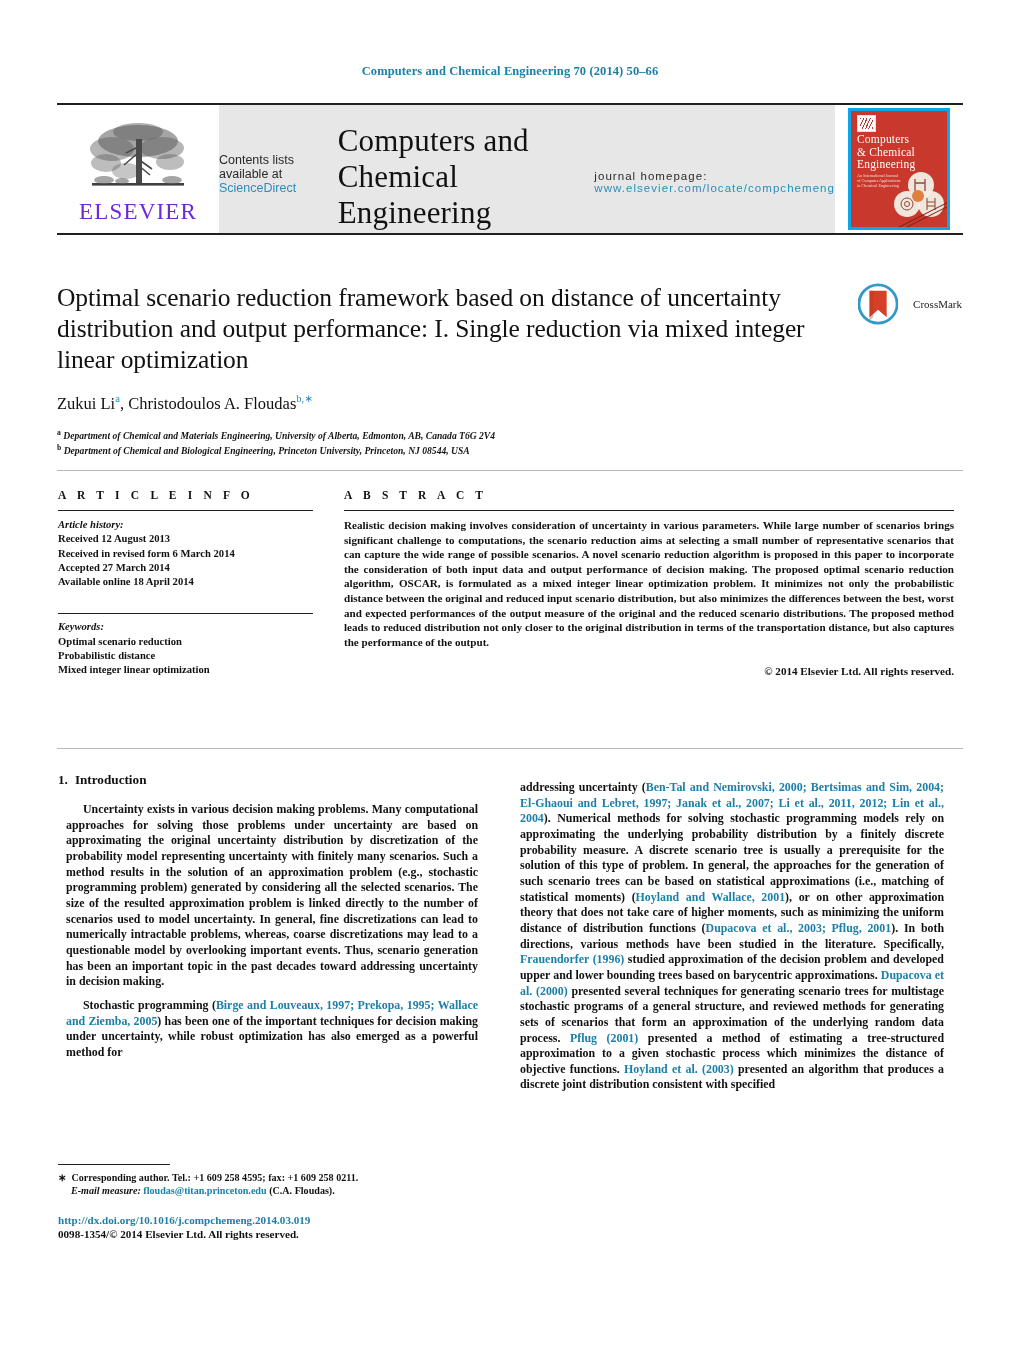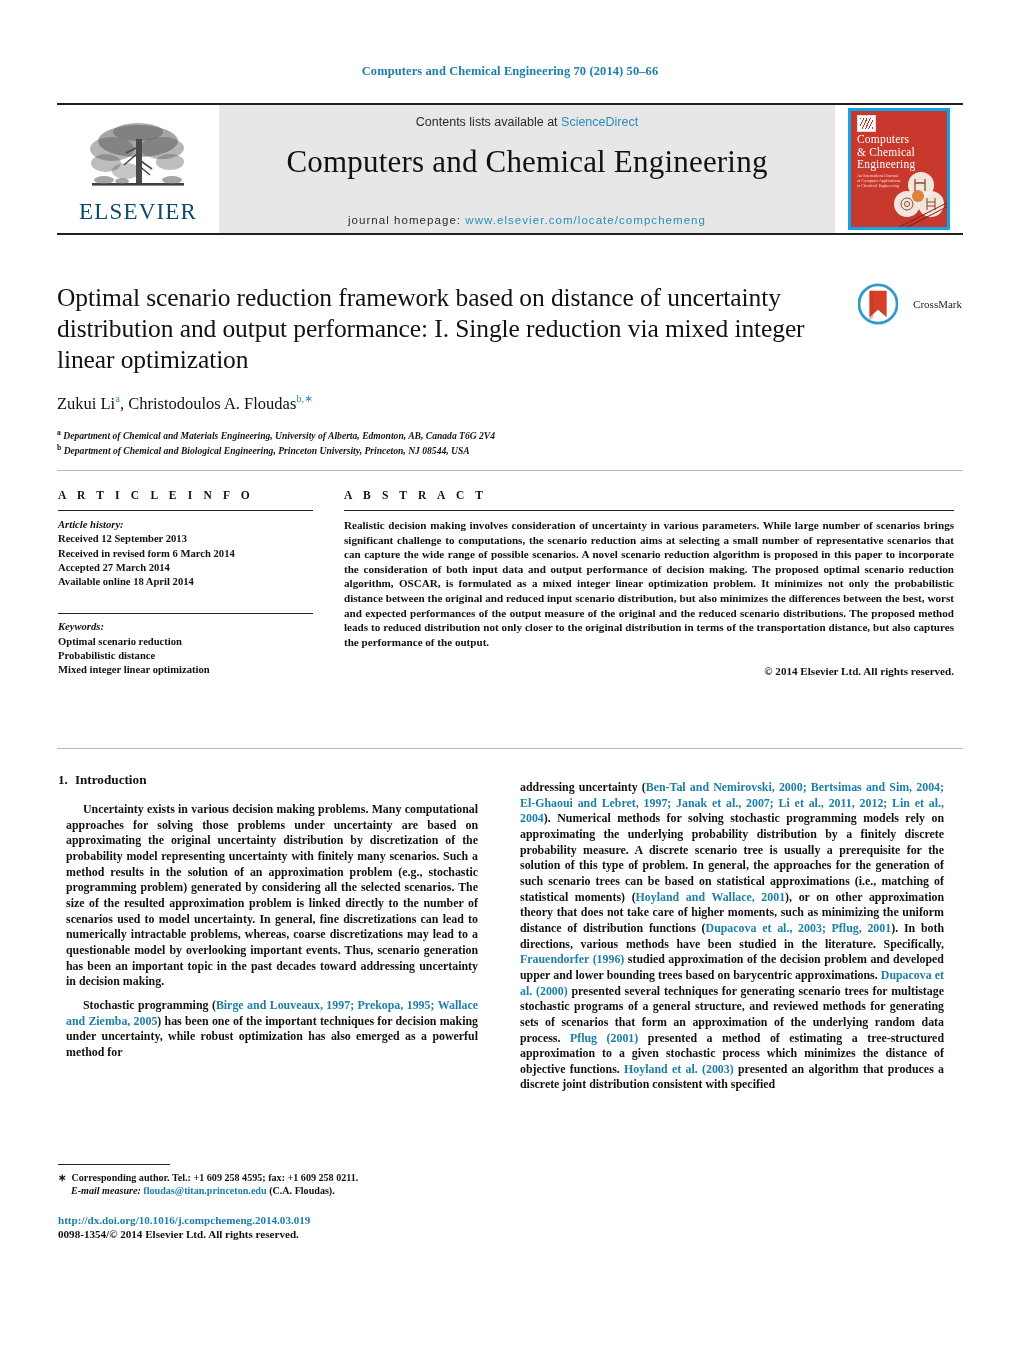--- a/index.html
+++ b/index.html
@@ -62,30 +62,29 @@
     justify-content: center;
     background: #fff;
     padding-top: 4px;
     box-sizing: border-box;
   }
   .tree-svg { display:block; }
   .elsevier-word {
     font-family: "Liberation Serif", serif;
     font-size: 23px;
     letter-spacing: 1.2px;
-    color: #0c4a6e;
+    color: #6d28d9;
     font-weight: 400;
     margin-top: 1px;
     line-height: 1;
   }
   .mast-center {
     flex: 1 1 auto;
     background: #e7e7e8;
     display: flex;
-    flex-direction: column;
     align-items: center;
     justify-content: center;
     position: relative;
   }
   .contents-line {
     font-family: "Liberation Sans", sans-serif;
     font-size: 12.5px;
     color: #2a2a2a;
     margin-top: 10px;
   }
@@ -453,21 +452,21 @@
     </svg>
     <div class="crossmark-label">CrossMark</div>
   </div>
 
   <div class="rule-thin" style="top:470px;"></div>
 
   <div class="info-col">
     <div class="sec-head">A R T I C L E    I N F O</div>
     <div class="sec-rule"></div>
     <div class="info-label">Article history:</div>
-    <div class="info-line">Received 12 September 2013</div>
+    <div class="info-line">Received 12 August 2013</div>
     <div class="info-line">Received in revised form 6 March 2014</div>
     <div class="info-line">Accepted 27 March 2014</div>
     <div class="info-line">Available online 18 April 2014</div>
     <div class="info-gap"></div>
     <div class="kw-rule"></div>
     <div class="info-label">Keywords:</div>
     <div class="info-line">Optimal scenario reduction</div>
     <div class="info-line">Probabilistic distance</div>
     <div class="info-line">Mixed integer linear optimization</div>
   </div>

